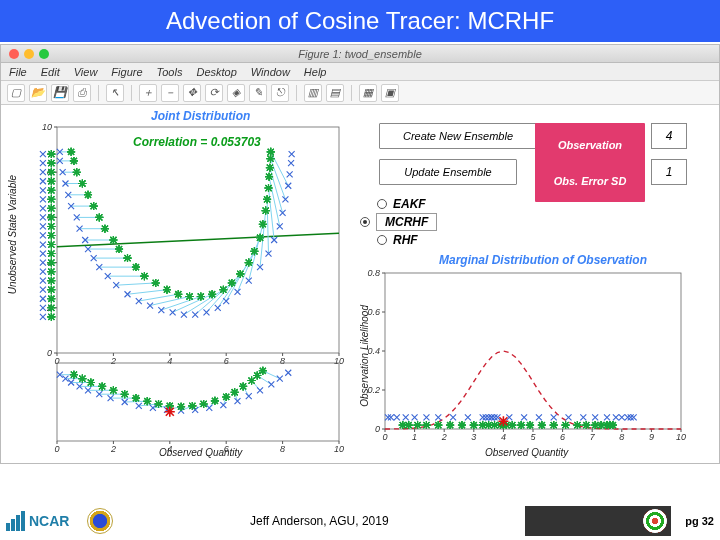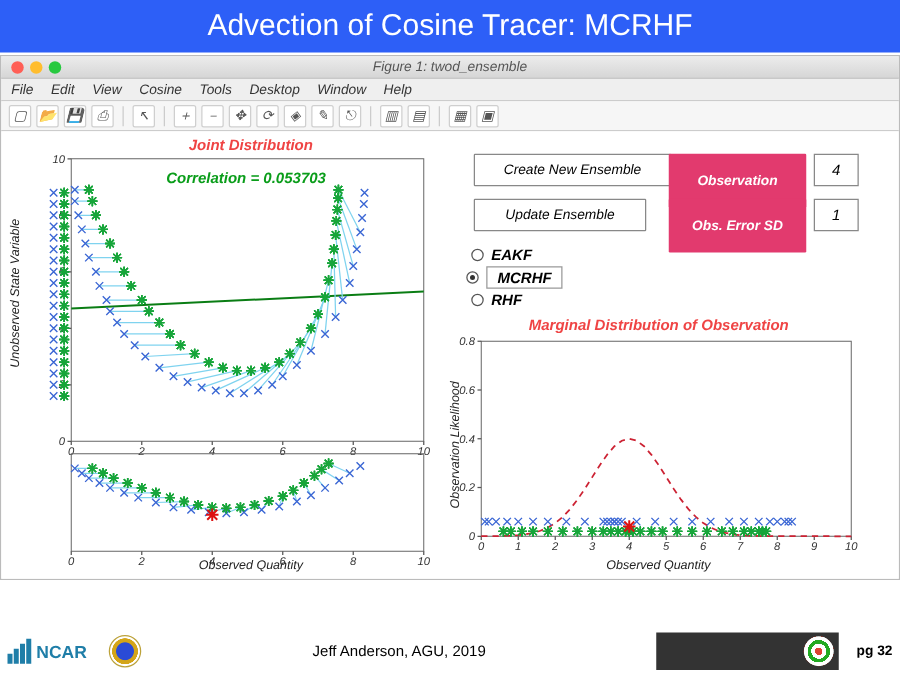--- a/index.html
+++ b/index.html
@@ -18,21 +18,21 @@
 
   .menubar { height:18px; background:#efefef; border-bottom:1px solid #ccc; display:flex; align-items:center; font-size:11px; color:#333; gap:14px; padding-left:8px; }
 
   .toolbar { height:24px; background:#f6f6f6; border-bottom:1px solid #ccc; display:flex; align-items:center; gap:4px; padding-left:6px; }
   .toolbar .tbtn { width:18px; height:18px; border:1px solid #cfcfcf; border-radius:2px; background:#fff; font-size:11px; display:flex; align-items:center; justify-content:center; color:#555; }
   .toolbar .sep { width:1px; height:16px; background:#ccc; margin:0 3px; }
 
   
   .charts { position:relative; height:358px; background:#fff; }
 
-  .plot-title { position:absolute; font-weight:bold; font-size:12px; color:#ef4444; }
+  .plot-title { position:absolute; font-weight:bold; font-size:12px; color:#3b82f6; }
 
   .axis-label { position:absolute; font-size:10px; color:#222; }
   .axis-label.vert { writing-mode: vertical-rl; transform: rotate(180deg); }
 
   
   .ctrl-btn { position:absolute; height:26px; border:1px solid #888; background:#fff; font-size:11px; display:flex; align-items:center; justify-content:center; border-radius:1px; }
   .pink-btn { position:absolute; height:43px; background:#e23a6e; color:#fff; font-size:11px; display:flex; align-items:center; justify-content:center; border-radius:1px; font-weight:bold;}
   .value-box { position:absolute; height:26px; width:36px; border:1px solid #888; background:#fff; display:flex; align-items:center; justify-content:center; font-size:12px; }
 
   .radio-row { position:absolute; font-size:12px; font-weight:bold; display:flex; align-items:center; gap:6px; }
@@ -66,21 +66,21 @@
       <span class="tl-r"></span>
       <span class="tl-y"></span>
       <span class="tl-g"></span>
     </div>
     <div class="wtitle">Figure 1: twod_ensemble</div>
   </div>
   <div class="menubar">
     <span>File</span>
     <span>Edit</span>
     <span>View</span>
-    <span>Cosine</span>
+    <span>Figure</span>
     <span>Tools</span>
     <span>Desktop</span>
     <span>Window</span>
     <span>Help</span>
   </div>
   <div class="toolbar">
     <span class="tbtn">▢</span>
     <span class="tbtn">📂</span>
     <span class="tbtn">💾</span>
     <span class="tbtn">⎙</span>
@@ -113,30 +113,30 @@
     <div class="ctrl-btn" style="left:378px; top:54px; width:138px;">Update Ensemble</div>
     <div class="pink-btn" style="left:534px; top:18px; width:110px;">Observation</div>
     <div class="value-box" style="left:650px; top:18px;">4</div>
     <div class="pink-btn" style="left:534px; top:54px; width:110px;">Obs. Error SD</div>
     <div class="value-box" style="left:650px; top:54px;">1</div>
 
     <div class="radio-row" style="left:376px; top:92px;">
       <span class="radio-dot"></span>
       <span>EAKF</span>
     </div>
-    <div class="radio-row" style="left:372px; top:108px;">
+    <div class="radio-row" style="left:359px; top:108px;">
       <span class="radio-dot sel"></span>
       <span class="radio-label-box">MCRHF</span>
     </div>
     <div class="radio-row" style="left:376px; top:128px;">
       <span class="radio-dot"></span>
       <span>RHF</span>
     </div>
 
-    <div class="plot-title" style="left:422px; top:148px;">Marginal Distribution of Observation</div>
+    <div class="plot-title" style="left:438px; top:148px;">Marginal Distribution of Observation</div>
     <div class="axis-label vert" style="left:358px; top:200px;">Observation Likelihood</div>
 
     <div class="axis-label" style="left:158px; top:342px;">Observed Quantity</div>
     <div class="axis-label" style="left:484px; top:342px;">Observed Quantity</div>
 
     <svg id="plots-svg" width="700" height="358">
         <g>
           <rect x="56" y="22" width="282" height="226" fill="none" stroke="#666" stroke-width="0.8"></rect>
           <line x1="56" y1="248" x2="56" y2="251" stroke="#555"></line>
           <text x="56" y="259" font-size="9" text-anchor="middle" fill="#333">0</text>

